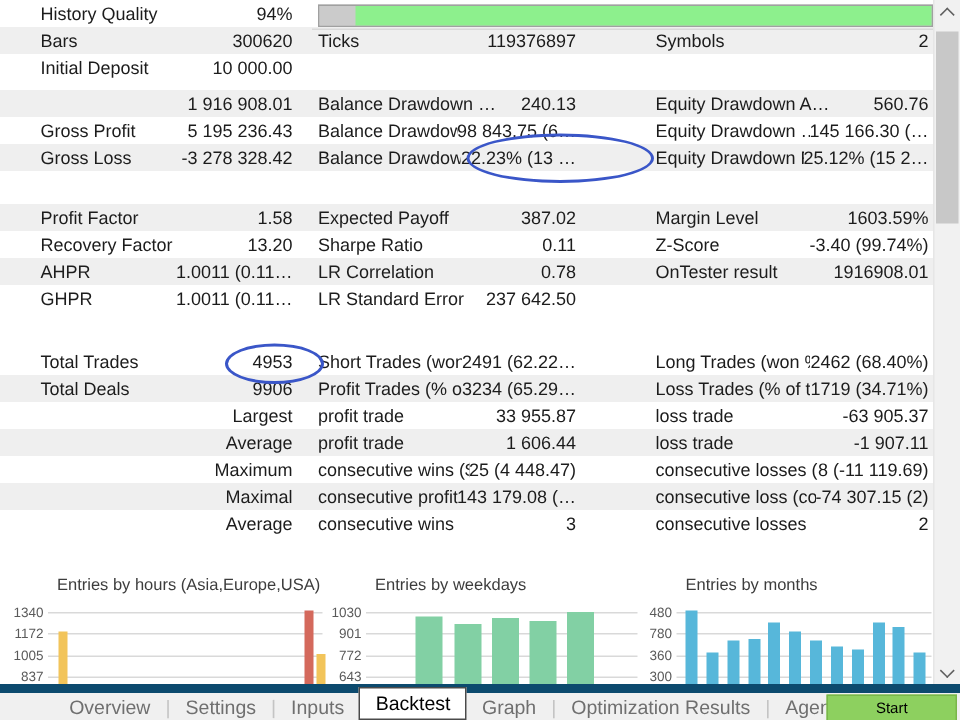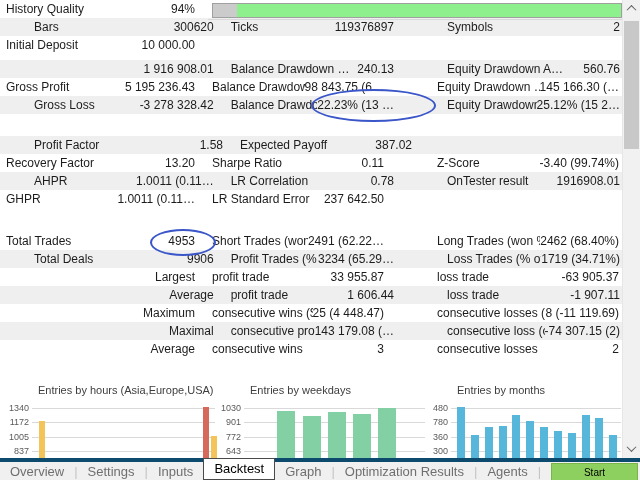--- a/index.html
+++ b/index.html
@@ -6,28 +6,28 @@
   body{
     width:640px;height:480px;overflow:hidden;position:relative;
     font-family:"Liberation Sans","DejaVu Sans",sans-serif;
     background:#ffffff;color:#1c1c1c;
   }
   #window{position:absolute;inset:0;}
 
   
   #stats{position:absolute;left:0;top:1;width:622px;}
   .row{display:flex;height:18px;align-items:center;font-size:12px;line-height:18px;}
-  .row.shade{background:#efefef;padding-left:28px;}
+  .row.shade{background:#efefef;}
   .pair{display:flex;align-items:center;overflow:hidden;white-space:nowrap;height:18px;}
   .pair.p1{width:202px;}
   .pair.p2{width:188px;}
   .pair.p3{width:196px;}
   .spacer{width:35px;flex:none;}
   .lab{flex:1 1 auto;overflow:hidden;white-space:nowrap;}
-  .p1 .lab{padding-left:6px;}
+  .p1 .lab{padding-left:6px;margin-left:21px;}
   .p2 .lab{padding-left:10px;}
   .p3 .lab{padding-left:12px;}
   .val{flex:0 0 auto;margin-left:auto;white-space:nowrap;}
   .p1 .val{margin-right:7px;}
   .p2 .val{margin-right:6px;}
   .p3 .val{margin-right:2px;}
 
   
   #progress{position:absolute;left:212px;top:3px;width:408px;height:13px;
     border:1px solid #a0a0a0;background:#cbcbcb;display:flex;}
@@ -46,21 +46,21 @@
   #scrollbar{position:absolute;right:0;top:0;width:17px;height:460px;background:#f1f1f1;
     border-left:1px solid #e6e6e6;z-index:3;}
   .sb-btn{position:absolute;left:0;width:17px;height:17px;display:flex;align-items:center;justify-content:center;}
   .chev{width:6px;height:6px;border-left:1.5px solid #5f5f5f;border-top:1.5px solid #5f5f5f;}
   .chev.up{transform:rotate(45deg) translate(1px,1px);}
   .chev.down{transform:rotate(225deg) translate(1px,1px);}
   #sb-thumb{position:absolute;left:1px;top:21px;width:15px;height:128px;background:#c8c8c8;}
 
   
   #tabbar{position:absolute;left:0;bottom:0;width:640px;height:18px;background:#f0f0f0;
-    border-top:4px solid #0c4a6e;display:flex;align-items:center;font-size:13px;color:#6f6f6f;z-index:5;}
+    border-top:6px solid #0c4a6e;display:flex;align-items:center;font-size:13px;color:#6f6f6f;z-index:5;justify-content:flex-end;}
   .tab{padding:0 10px;white-space:nowrap;cursor:default;}
   .tab.active{background:#ffffff;border:1px solid #4a4a4a;color:#000;height:20px;line-height:20px;
     margin-top:-4px;padding:0 10px;position:relative;z-index:6;}
   .sep{color:#c4c4c4;}
   #start-btn{position:absolute;right:2px;top:1px;width:85px;height:16px;background:#8dd05f;
     border:1px solid #79b64a;color:#000;font-size:10px;display:flex;align-items:center;justify-content:center;z-index:7;}
 
   
   .ellipse{position:absolute;border:2px solid #3a56c8;border-radius:50%;background:transparent;
     z-index:10;pointer-events:none;}
@@ -165,20 +165,24 @@
       <div class="row shade" style="margin-top: 22px;">
         <div class="pair p1">
           <span class="lab">Profit Factor</span>
           <span class="val">1.58</span>
         </div>
         <div class="pair p2">
           <span class="lab">Expected Payoff</span>
           <span class="val">387.02</span>
         </div>
         <span class="spacer"></span>
+        <div class="pair p3">
+          <span class="lab">Margin Level</span>
+          <span class="val">1603.59%</span>
+        </div>
       </div>
       <div class="row">
         <div class="pair p1">
           <span class="lab">Recovery Factor</span>
           <span class="val">13.20</span>
         </div>
         <div class="pair p2">
           <span class="lab">Sharpe Ratio</span>
           <span class="val">0.11</span>
         </div>

